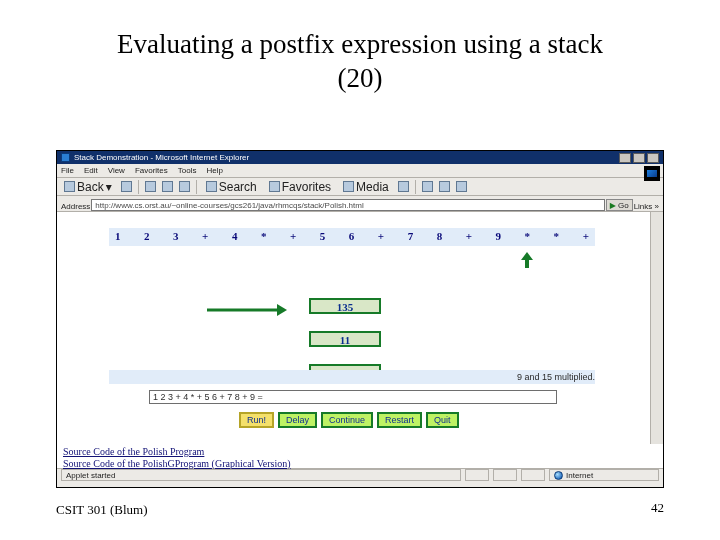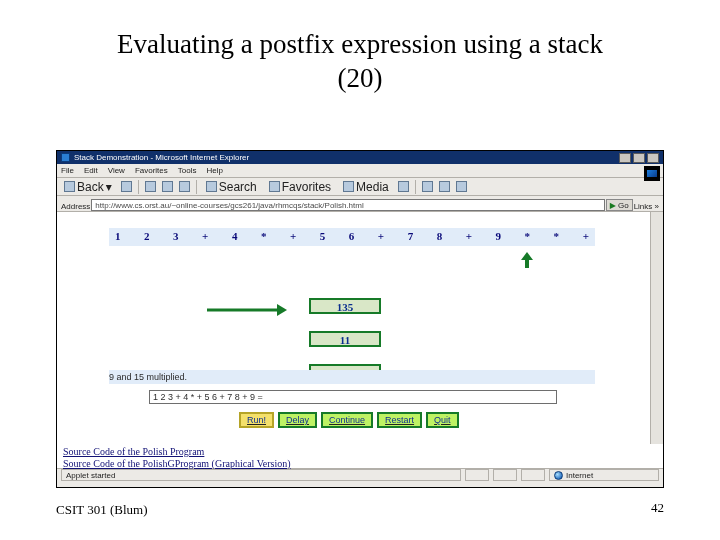--- a/index.html
+++ b/index.html
@@ -161,42 +161,42 @@
     font-size: 11px;
     text-align: center;
     line-height: 14px;
     margin-bottom: 17px;
   }
   .msgband {
     position: absolute;
     left: 52px; top: 158px;
     width: 486px; height: 14px;
     background: #e1ecf9;
-    text-align: left;
+    text-align: right;
     font-size: 9px;
     color: #2a2a2a;
     line-height: 14px;
   }
   .inputrow {
     position: absolute;
     left: 92px; top: 178px;
     width: 408px;
     height: 14px;
     border: 1px solid #6e6e6e;
     background: #fff;
     font-size: 9px;
     color: #2d2d2d;
     padding: 0 3px;
     line-height: 12px;
     overflow:hidden;
   }
   .btnrow {
     position: absolute;
     left: 182px; top: 200px;
-    display: flex; gap: 4px; text-decoration: underline;
+    display: flex; gap: 4px;
   }
   .abtn {
     border: 2px solid #167a28;
     background: #bef264;
     color: #0d2f90;
     font-family: Tahoma, Arial, sans-serif;
     font-size: 9px;
     padding: 1px 6px;
     text-align: center;
   }

